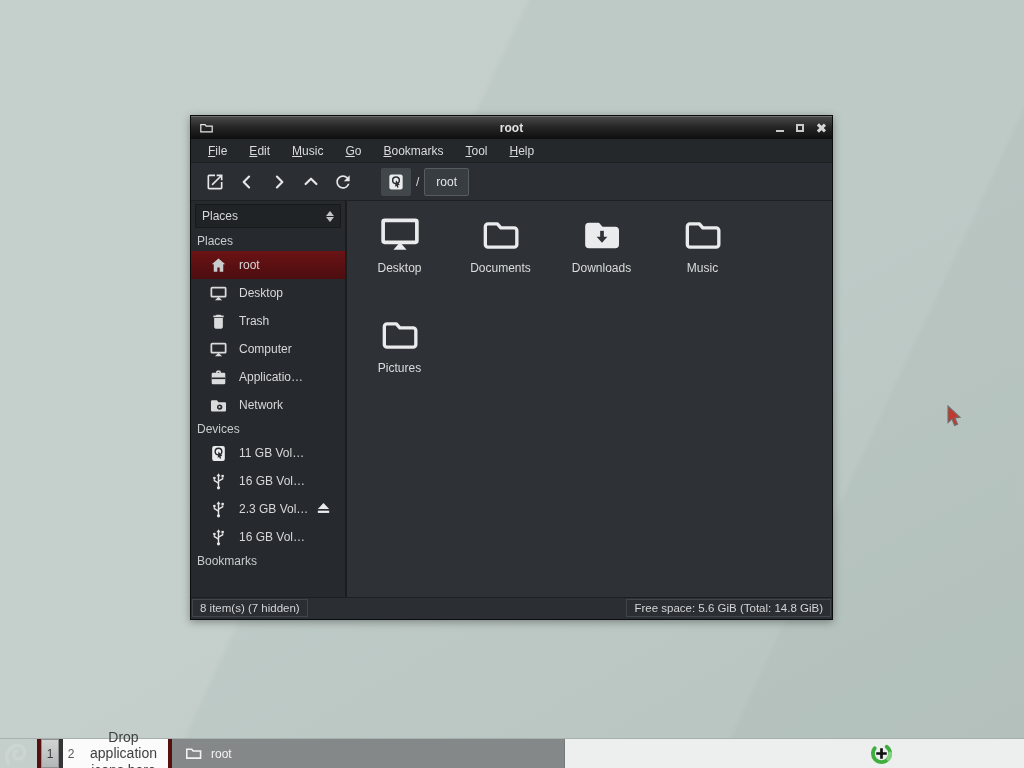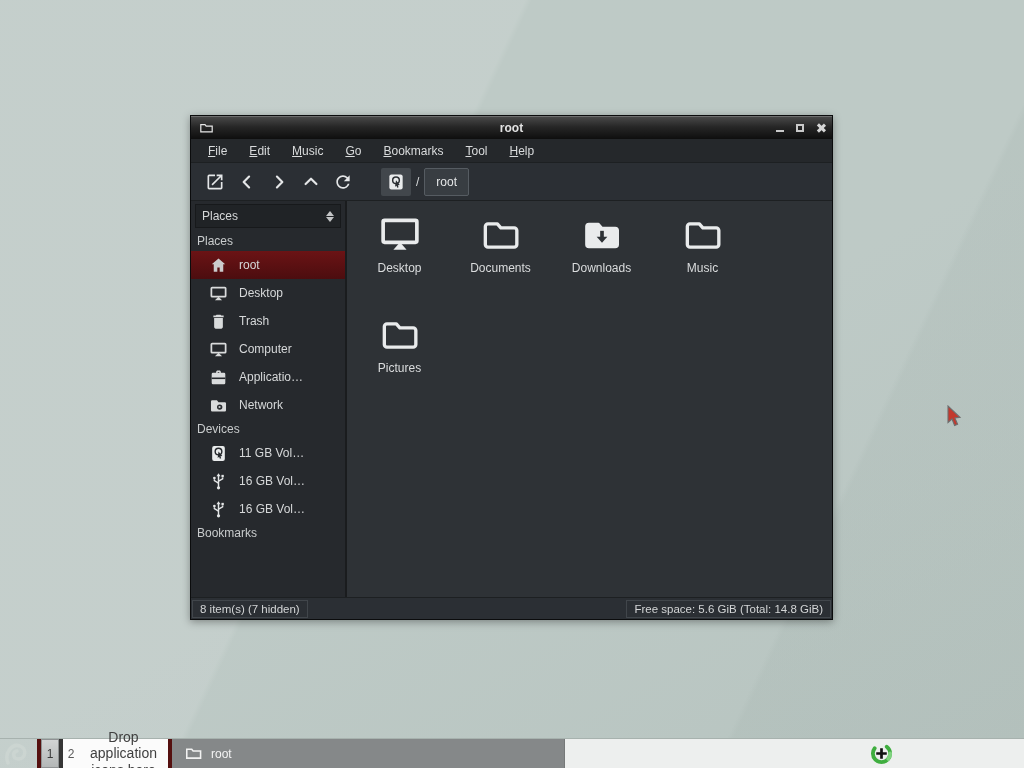--- a/index.html
+++ b/index.html
@@ -68,21 +68,21 @@
   .side-row .ic { width:19px; height:19px; flex:0 0 19px; }
   .eject { position:absolute; right:13px; top:6px; width:17px; height:16px; }
 
   .main { flex:1; background:#2e3236; padding:10px 0 0 2px; display:flex; flex-wrap:wrap;
     align-content:flex-start; }
   .file-item { width:101px; height:100px; display:flex; flex-direction:column; align-items:center; }
   .file-item .fic { width:48px; height:48px; display:flex; align-items:center; justify-content:center; }
   .file-item .flabel { font-size:12px; color:#dadcdd; margin-top:2px; }
 
   .statusbar { height:22px; flex:0 0 22px; background:#2b2f34; display:flex;
-    align-items:center; justify-content:space-between; padding:1px 1px; border-top:1px solid #1d2022; }
+    justify-content:space-between; padding:1px 1px; border-top:1px solid #1d2022; }
   .status-pane { height:18px; line-height:16px; border:1px solid #41464b; color:#d3d5d6;
     font-size:11.5px; padding:0 7px; }
 
   
   .taskbar { position:absolute; left:0; bottom:0; width:1024px; height:30px; display:flex;
     border-top:1px solid #a7b2ae; }
   .tb-start { width:37px; flex:0 0 37px; position:relative; }
   .tb-red { width:4px; flex:0 0 4px; background:#55100f; }
   .tb-ws1 { width:18px; flex:0 0 18px; background:linear-gradient(#d2d4d4,#b4b7b7);
     border:1px solid #8f9293; color:#3a3a3a; font-size:12px; display:flex; align-items:center; justify-content:center; }
@@ -250,20 +250,38 @@
           <g stroke="#e3e5e6" stroke-width="1.8" fill="none">
             <path d="M12 21 V5"></path>
               <path d="M12 14 L6.8 10.8 V9"></path>
               <path d="M12 11.5 L17.2 8.6 V6.8"></path>
           </g>
           <path d="M12 1.5 L14.6 5.5 H9.4 Z" fill="#e3e5e6"></path>
           <circle cx="6.8" cy="7.6" r="1.7" fill="#e3e5e6"></circle>
           <rect x="15.7" y="3.6" width="3" height="3" fill="#e3e5e6"></rect>
           <circle cx="12" cy="20" r="2" fill="#e3e5e6"></circle>
         </svg>
+        <span>2.3 GB Vol…</span>
+        <svg class="eject" viewBox="0 0 24 24">
+          <path d="M12 3 L20.5 12 H3.5 Z" fill="#e9ebec"></path>
+          <rect x="3.5" y="14.5" width="17" height="3.4" fill="#e9ebec"></rect>
+        </svg>
+      </div>
+      <div class="side-row">
+        <svg class="ic" viewBox="0 0 24 24">
+          <g stroke="#e3e5e6" stroke-width="1.8" fill="none">
+            <path d="M12 21 V5"></path>
+              <path d="M12 14 L6.8 10.8 V9"></path>
+              <path d="M12 11.5 L17.2 8.6 V6.8"></path>
+          </g>
+          <path d="M12 1.5 L14.6 5.5 H9.4 Z" fill="#e3e5e6"></path>
+          <circle cx="6.8" cy="7.6" r="1.7" fill="#e3e5e6"></circle>
+          <rect x="15.7" y="3.6" width="3" height="3" fill="#e3e5e6"></rect>
+          <circle cx="12" cy="20" r="2" fill="#e3e5e6"></circle>
+        </svg>
         <span>16 GB Vol…</span>
       </div>
 
       <div class="side-label">Bookmarks</div>
     </div>
 
     <div class="main">
       <div class="file-item">
         <div class="fic">
             <svg width="48" height="44" viewBox="0 0 24 24">

